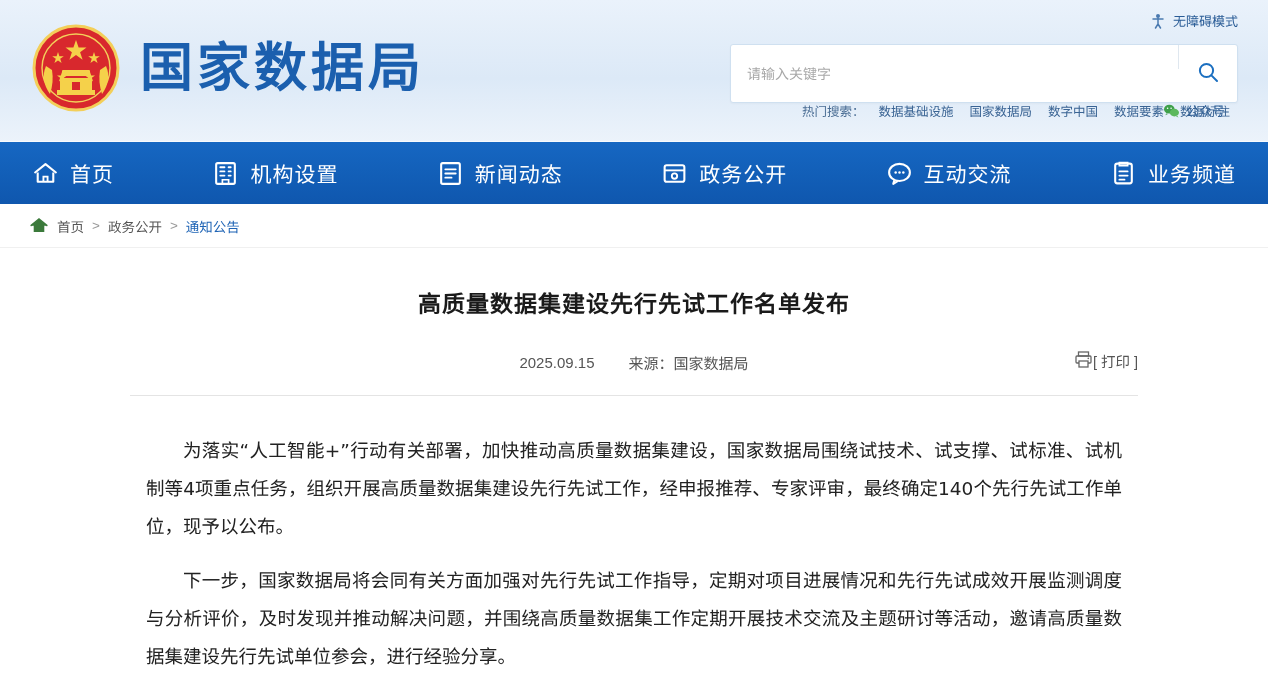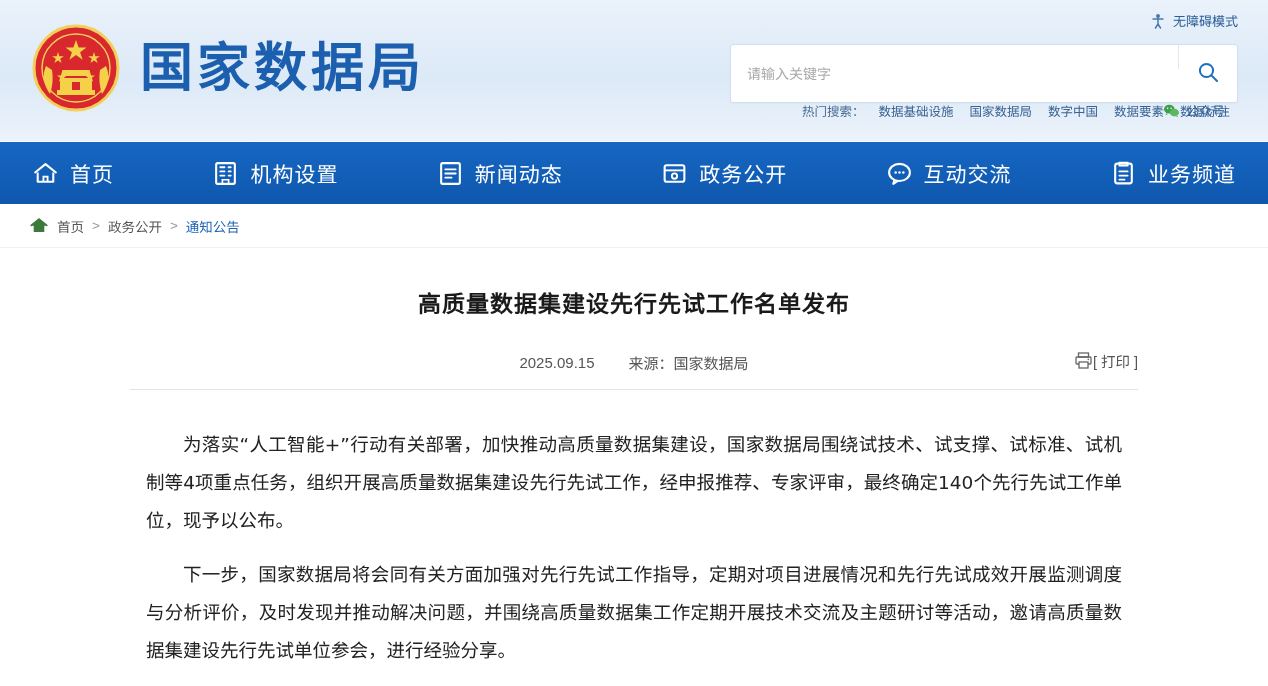--- a/index.html
+++ b/index.html
@@ -214,29 +214,29 @@
   }
   .meta-row {
     position: relative;
     display: flex;
     align-items: center;
     justify-content: center;
     gap: 34px;
     margin-top: 32px;
     font-size: 15px;
     color: #555;
-    padding-bottom: 16px;
+    padding-bottom: 22px;
     border-bottom: 1px solid #e4e4e4;
   }
   .print-area {
     position: absolute;
     right: 0;
     top: -2px;
     display: flex;
-    align-items: center;
+    align-items: flex-start;
     gap: 0;
     font-size: 14.5px;
     color: #555;
     cursor: pointer;
   }
   .printer-icon { width: 19px; height: 19px; display:inline-flex; align-items:center; justify-content:center;}
 
   .body-text {
     margin-top: 36px;
     font-family: "DejaVu Sans", "Liberation Sans", sans-serif;

